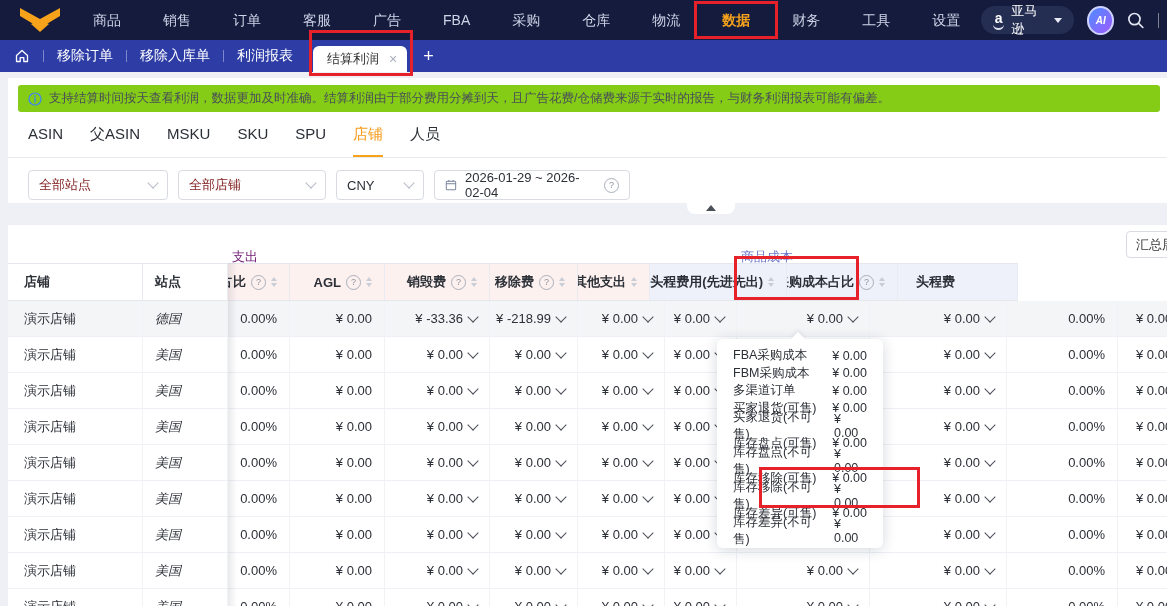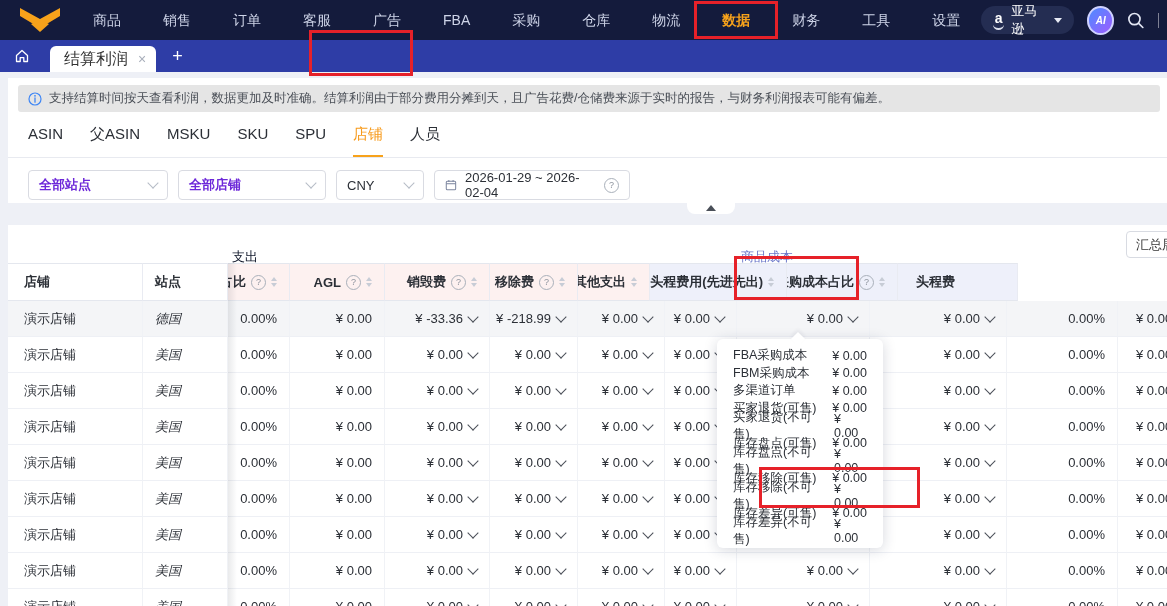--- a/index.html
+++ b/index.html
@@ -19,47 +19,47 @@
   .caret-down{width:0;height:0;border-left:4px solid transparent;border-right:4px solid transparent;border-top:5px solid #e8ebf5;margin-left:2px;}
   .ai-badge{width:25px;height:25px;border-radius:50%;background:linear-gradient(135deg,#4e8cff,#9c5cff);border:2px solid #cfd2ff;
             color:#fff;font-size:10px;font-weight:700;font-style:italic;display:flex;align-items:center;justify-content:center;cursor:pointer;}
   .nav-sep{width:1px;height:15px;background:rgba(255,255,255,.45);}
   
   .subnav{position:absolute;left:0;top:40px;width:100%;height:32px;background:#2e3da6;display:flex;align-items:center;padding-left:14px;box-sizing:border-box;z-index:20;}
   .subsep{width:1px;height:12px;background:rgba(255,255,255,.38);margin:0 0 0 13px;}
   .sublink{margin-left:13px;color:#fff;font-size:14px;cursor:pointer;white-space:nowrap;}
   .home-btn{display:flex;align-items:center;cursor:pointer;}
   .mtab{margin-left:20px;align-self:flex-end;height:26px;background:#fff;border-radius:6px 6px 0 0;display:flex;align-items:center;padding:0 10px 0 14px;cursor:pointer;}
-  .mtab .tlabel{font-size:16px;color:#333;}
+  .mtab .tlabel{font-size:13px;color:#333;}
   .mtab .tclose{margin-left:10px;color:#a8aeba;font-size:14px;line-height:1;cursor:pointer;}
   .newtab{margin-left:16px;color:#fff;font-size:18px;line-height:1;cursor:pointer;}
   
   .panel{position:absolute;background:#fff;}
   .panel-a{left:8px;top:78px;width:1159px;height:125px;}
-  .banner{margin:7px 0 0 10px;width:1142px;height:27px;background:#e5e5e5;border-radius:3px;display:flex;align-items:center;gap:7px;padding:0 10px;box-sizing:border-box;}
+  .banner{margin:7px 0 0 10px;width:1142px;height:27px;background:#84cc16;border-radius:3px;display:flex;align-items:center;gap:7px;padding:0 10px;box-sizing:border-box;}
   .banner-text{font-size:12.5px;color:#4a4f57;white-space:nowrap;}
   .view-tabs{display:flex;gap:27px;padding:13px 0 0 20px;border-bottom:1px solid #e8eaf0;}
   .vtab{font-size:15px;color:#2b2f36;padding-bottom:11px;cursor:pointer;border-bottom:2px solid transparent;white-space:nowrap;}
   .vtab.active{color:#f79a1b;border-bottom-color:#f7a21b;}
   .filters{display:flex;gap:10px;padding:12px 0 0 20px;}
   .selbox{height:30px;border:1px solid #d9dbe2;border-radius:4px;background:#fff;display:flex;align-items:center;box-sizing:border-box;padding:0 10px;font-size:13px;cursor:pointer;}
-  .selbox .ph{color:#6d28d9;flex:1;font-weight:bold;}
+  .selbox .ph{color:#7f1d1d;flex:1;}
   .selbox .dark{color:#2b2f36;flex:1;font-weight:500;}
   .sel-caret{width:7px;height:7px;border-right:1.5px solid #b6bcc6;border-bottom:1.5px solid #b6bcc6;transform:rotate(45deg);margin-top:-4px;}
   .datebox{gap:8px;cursor:pointer;}
   .datebox .dtext{color:#2b2f36;}
   .collapse-handle{position:absolute;left:679px;top:125px;width:48px;height:11px;background:#fff;border-radius:0 0 8px 8px;display:flex;align-items:flex-start;justify-content:center;cursor:pointer;}
   .collapse-tri{width:0;height:0;border-left:5px solid transparent;border-right:5px solid transparent;border-bottom:6px solid #4a4f58;margin-top:2px;}
   .panel-b{left:8px;top:225px;width:1230px;height:381px;}
   .summary-btn{position:absolute;left:1126px;top:231px;height:27px;background:#fff;border:1px solid #d8dbe2;border-radius:4px;display:flex;align-items:center;padding:0 9px;font-size:13px;color:#333;z-index:10;cursor:pointer;white-space:nowrap;}
   
   .tbl{position:absolute;left:0;top:25px;width:1230px;}
   .grow{position:relative;height:13px;}
   .glabel{position:absolute;top:0;font-size:13px;line-height:13px;white-space:nowrap;}
-  .glabel.exp{left:224px;color:#0f172a;}
+  .glabel.exp{left:224px;color:#701a75;}
   .glabel.cost{left:733px;color:#6874c8;}
   .hrow{display:flex;}
   .hcell{box-sizing:border-box;height:38px;display:flex;align-items:center;justify-content:flex-end;padding-right:12px;
          border-top:1px solid #e4e7ee;border-bottom:1px solid #e4e7ee;border-right:1px solid #e9ebf2;background:#fff;
          font-size:13px;font-weight:700;color:#2b2f36;white-space:nowrap;overflow:hidden;cursor:pointer;}
   .hcell.pink{background:#fdf1f0;}
   .hcell.lav{background:#eef0fa;}
   .hcell.hleft{justify-content:flex-start;}
   .hc0{padding-left:16px;}
   .hc1{padding-left:12px;}
@@ -134,20 +134,28 @@
     <div class="nav-sep"></div>
   </div>
 </header>
 
 <div class="subnav">
   <span class="home-btn">
     <svg width="16" height="16" viewBox="0 0 16 16">
       <path d="M2.5 7.5 L8 2.5 L13.5 7.5 L13.5 13.5 L9.8 13.5 L9.8 9.6 L6.2 9.6 L6.2 13.5 L2.5 13.5 Z" fill="none" stroke="#fff" stroke-width="1.3" stroke-linejoin="round"></path>
     </svg>
   </span>
+  <span id="subnav-links" style="display:flex;align-items:center;">
+      <span class="subsep"></span>
+      <span class="sublink">移除订单</span>
+      <span class="subsep"></span>
+      <span class="sublink">移除入库单</span>
+      <span class="subsep"></span>
+      <span class="sublink">利润报表</span>
+    </span>
   <div class="mtab" id="main-tab">
     <span class="tlabel">结算利润</span>
     <span class="tclose">×</span>
   </div>
   <span class="newtab">+</span>
 </div>
 
 <div class="panel panel-a">
   <div class="banner">
     <svg width="14" height="14" viewBox="0 0 14 14">

